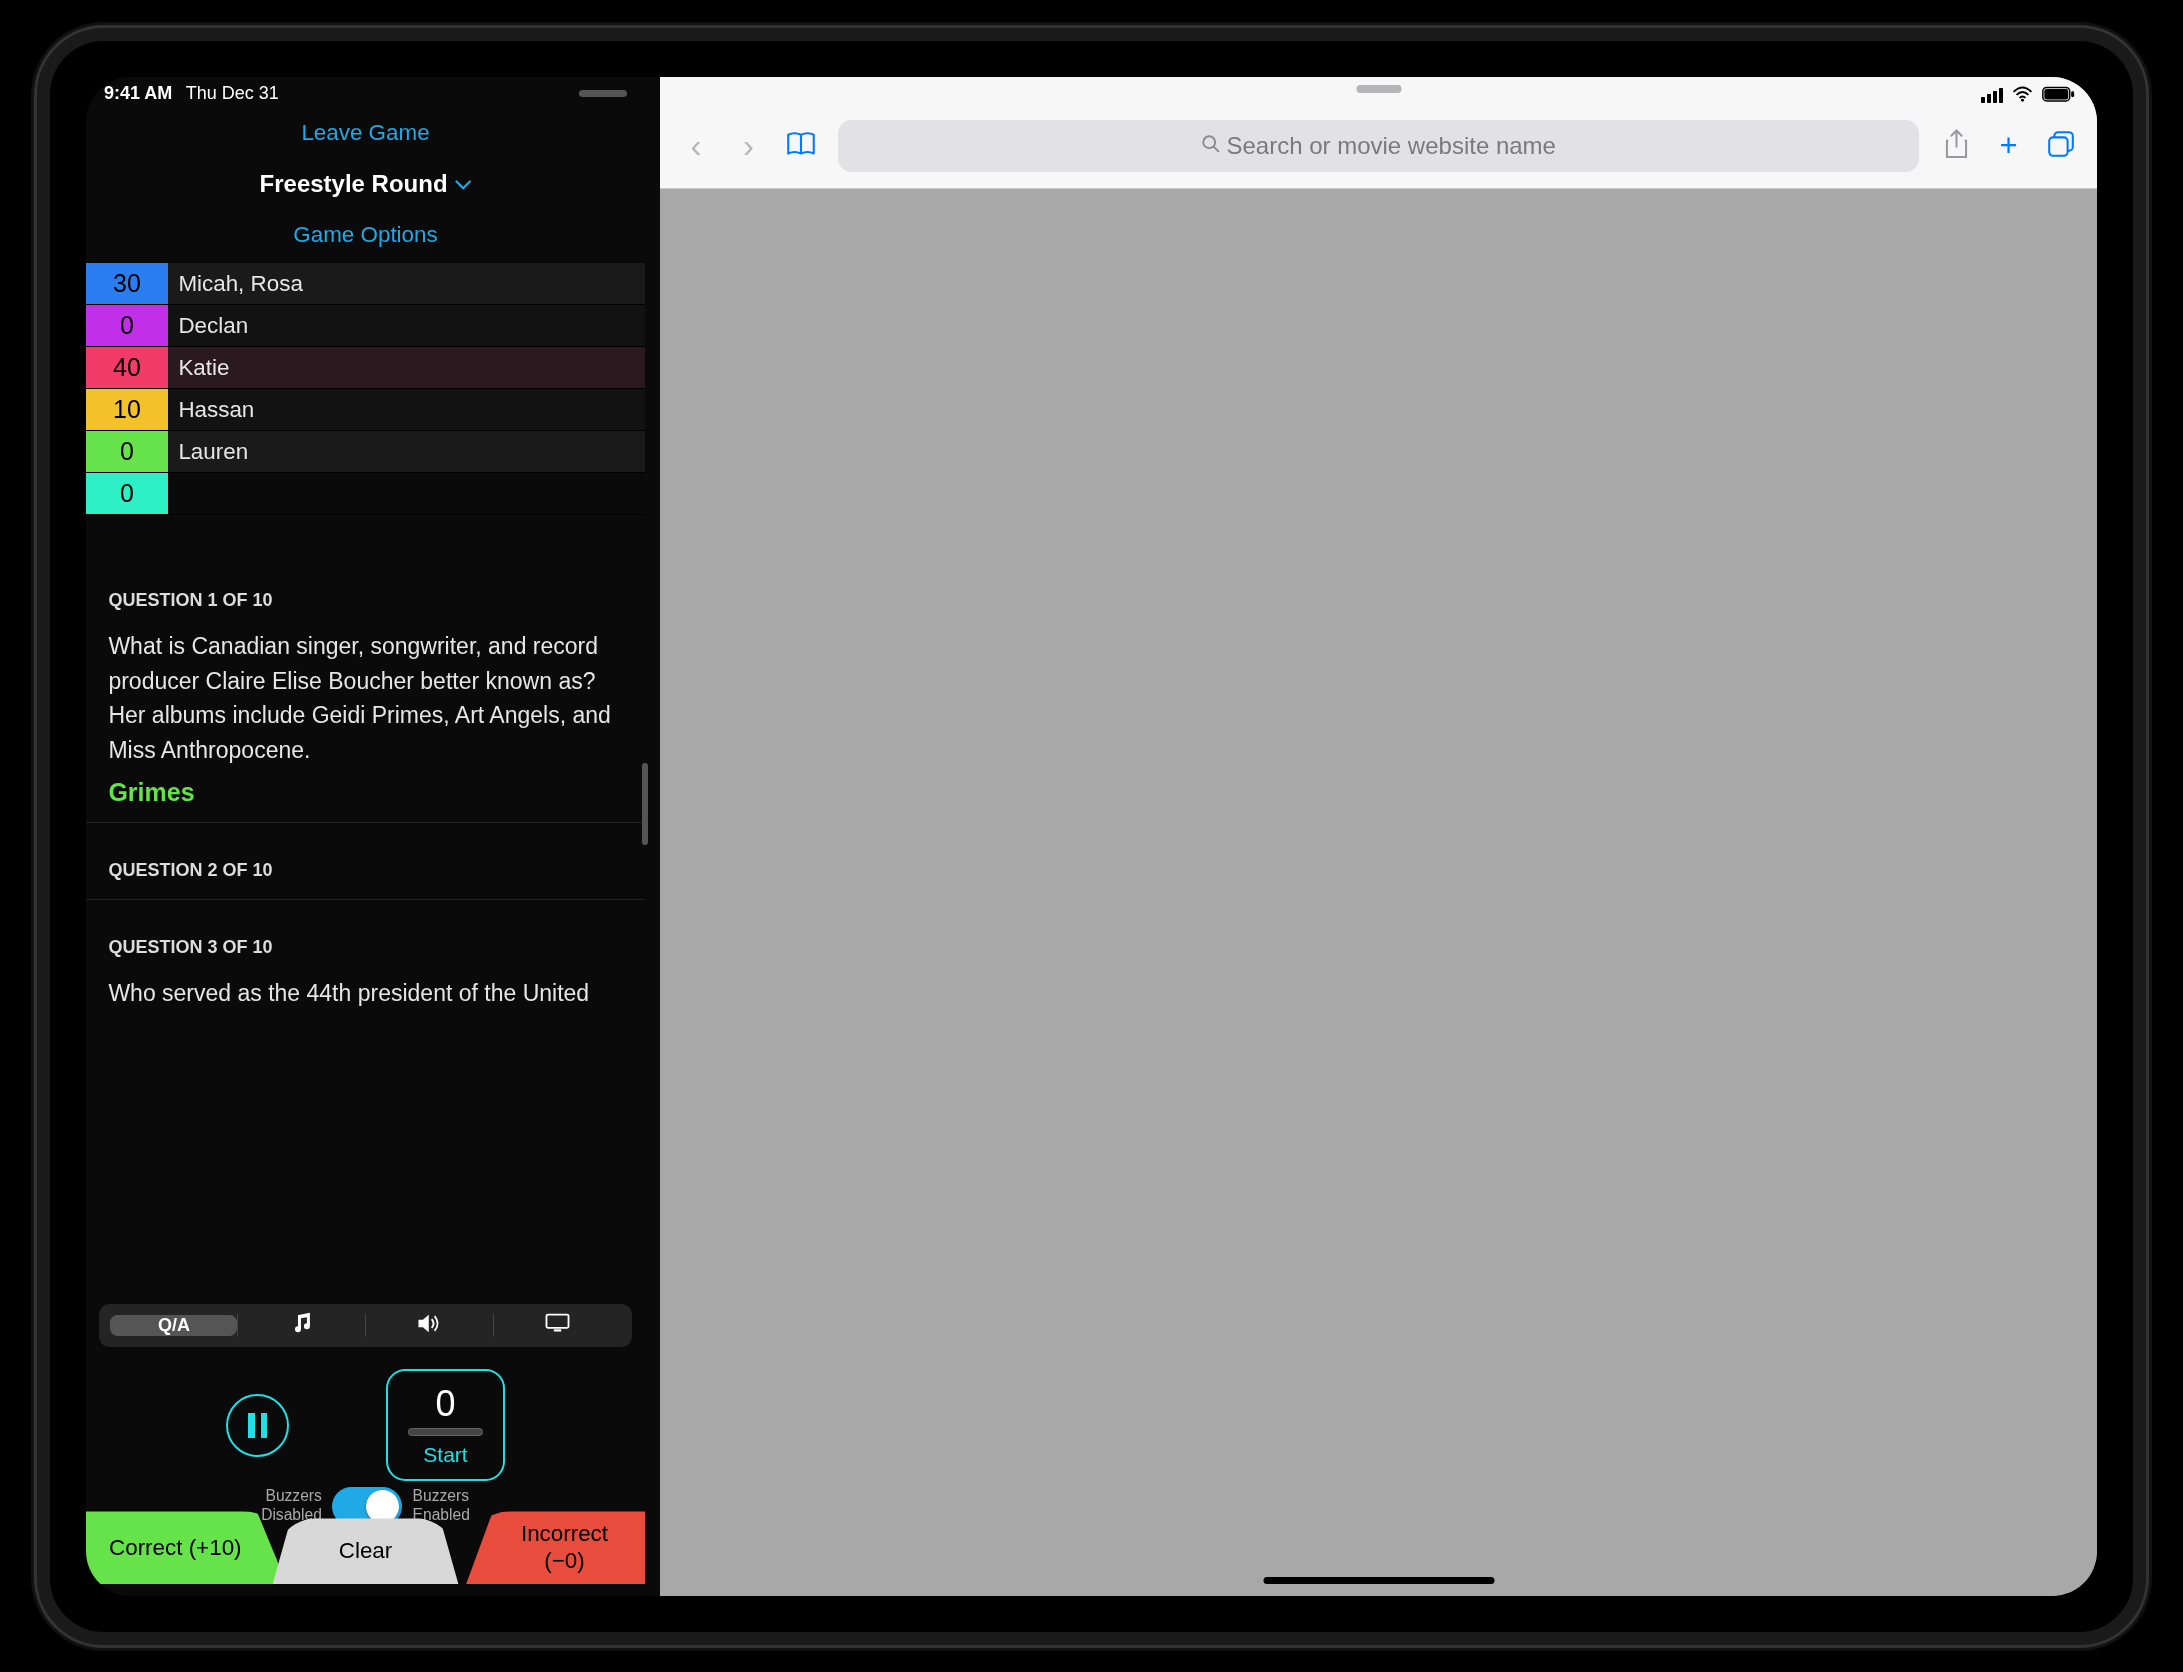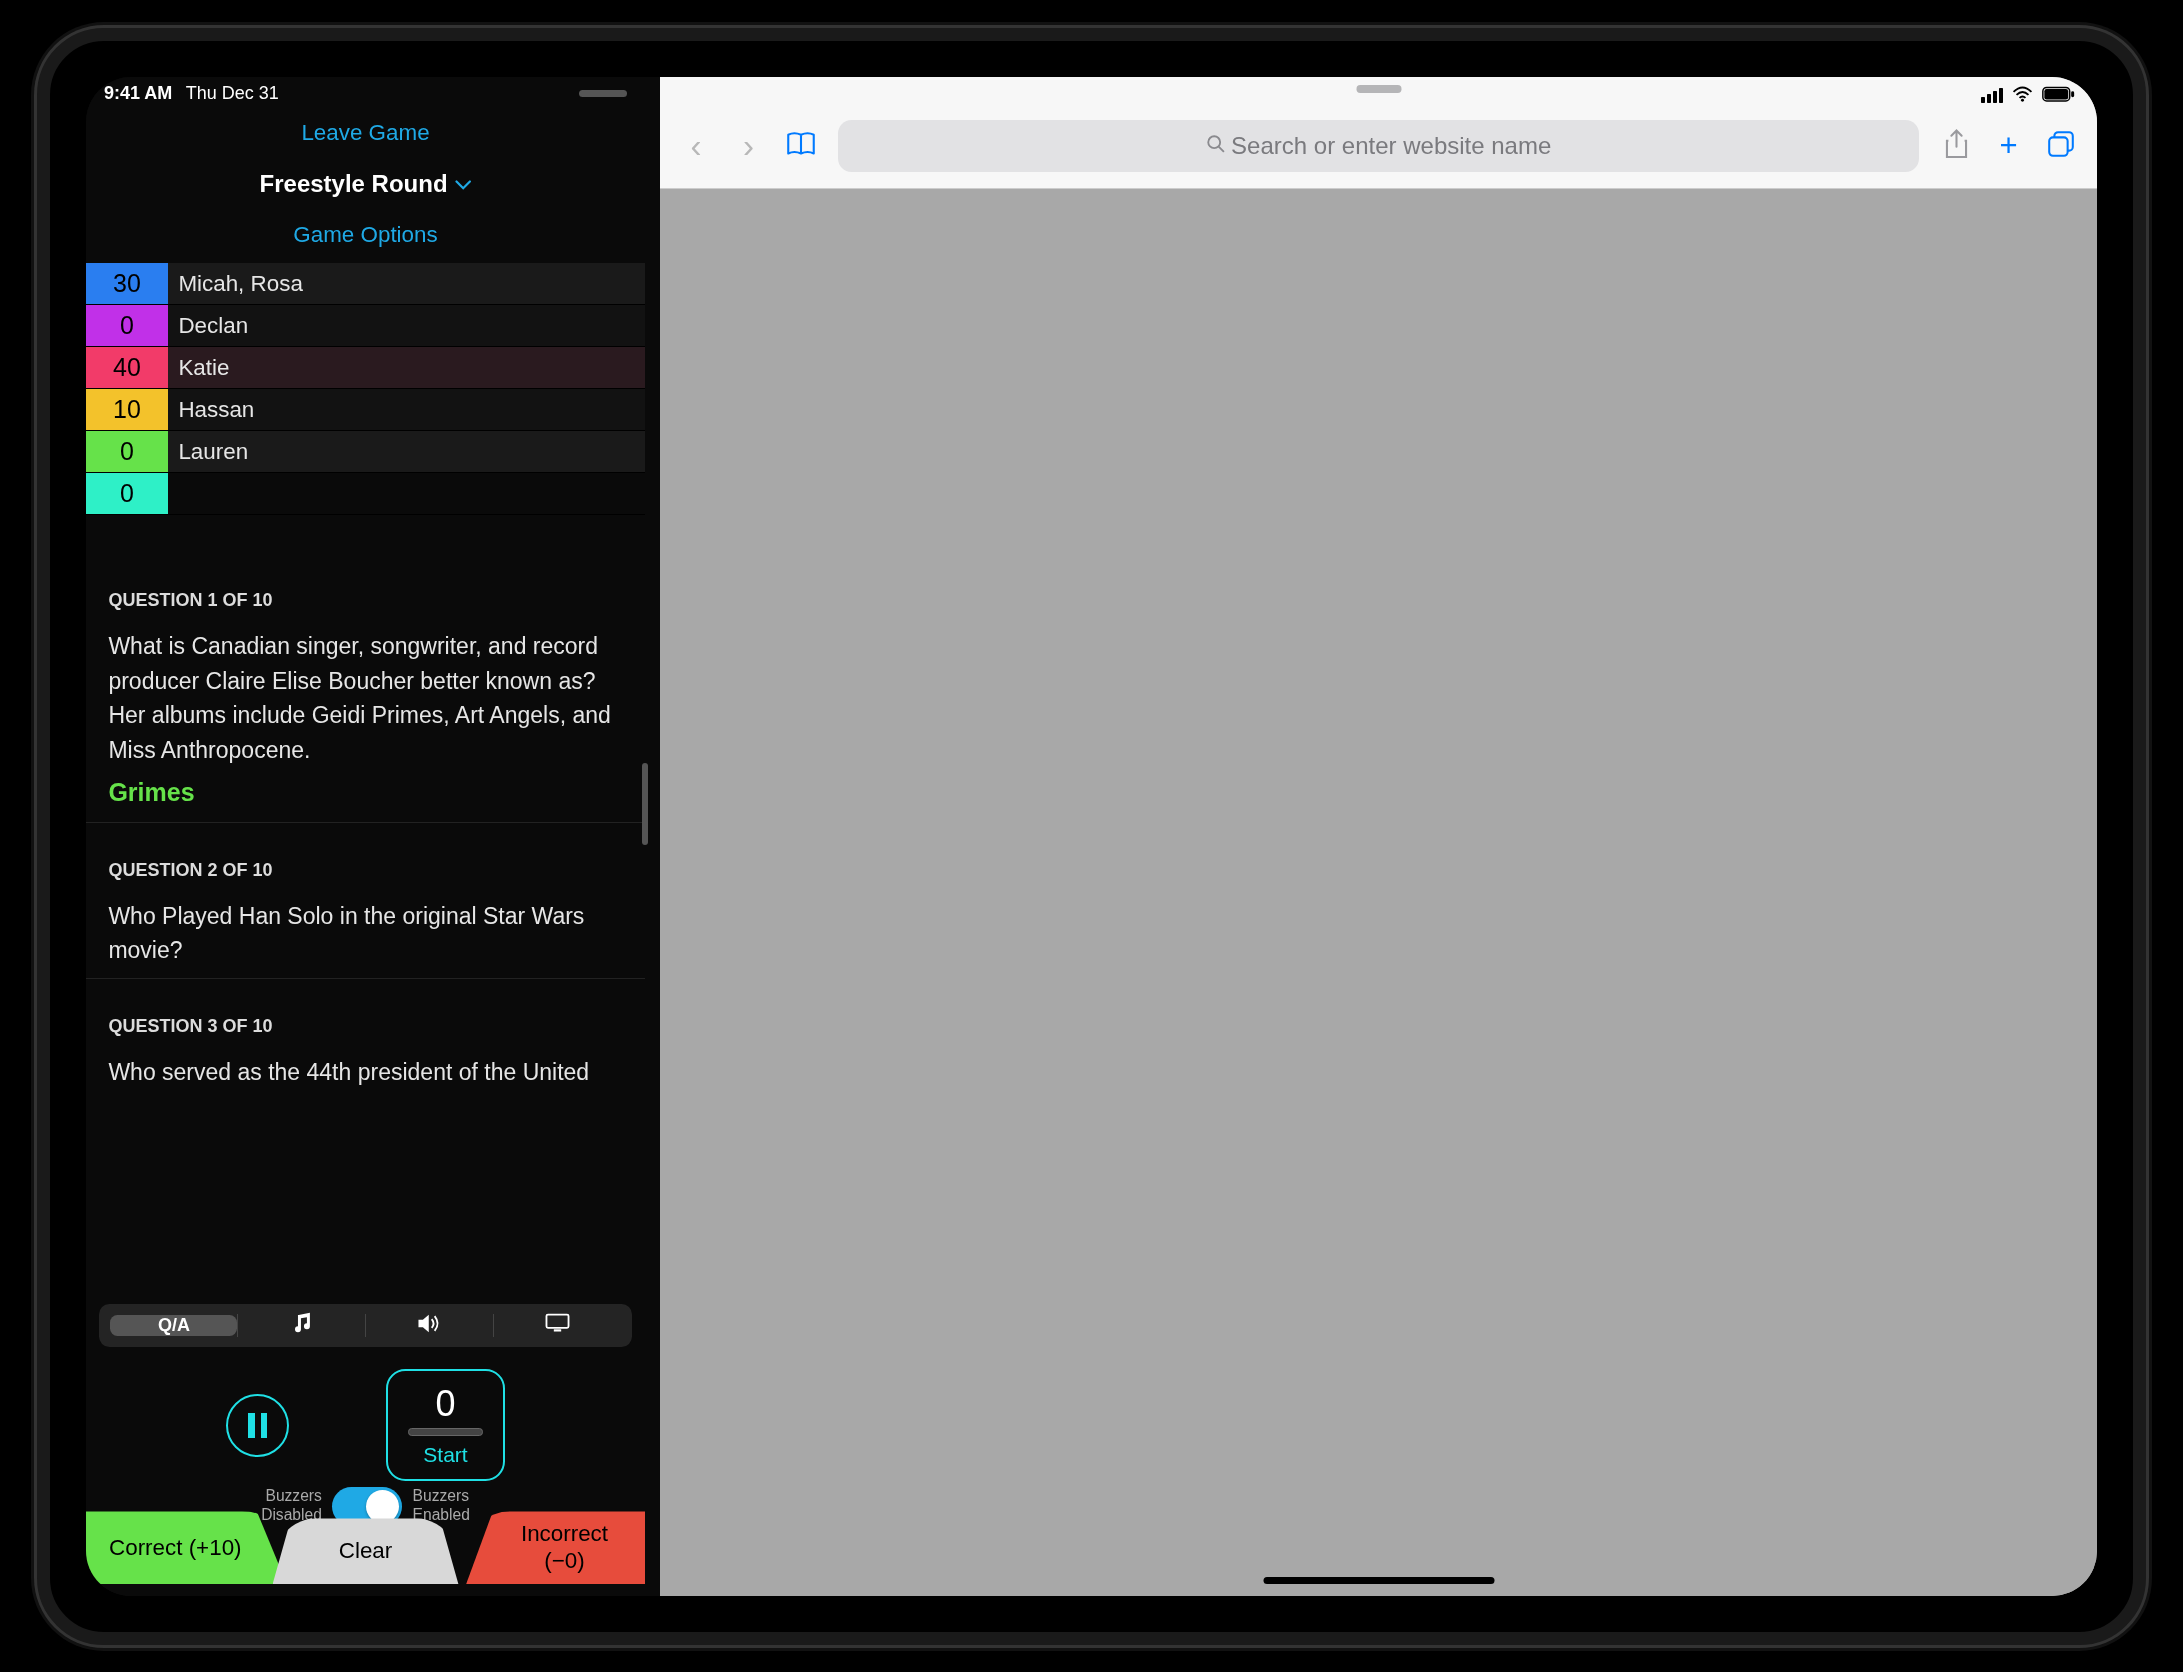--- a/index.html
+++ b/index.html
@@ -387,21 +387,20 @@
           </div>
         </div>
 
       <div class="questions-area">
         <div class="q-header first">QUESTION 1 OF 10</div>
         <div class="q-text">What is Canadian singer, songwriter, and record producer Claire Elise Boucher better known as? Her albums include Geidi Primes, Art Angels, and Miss Anthropocene.</div>
         <div class="answer">Grimes</div>
 
         <div class="q-sep"></div>
         <div class="q-header">QUESTION 2 OF 10</div>
-        <div class="q-text">Who Played Han Solo in the original Star Wars movie?</div>
 
         <div class="q-sep"></div>
         <div class="q-header">QUESTION 3 OF 10</div>
         <div class="q-text">Who served as the 44th president of the United</div>
       </div>
 
       <div class="controls">
         <div class="seg-row">
           <div class="seg active">
               <span>Q/A</span>
@@ -511,21 +510,21 @@
                 </svg>
             </span>
           </div>
           <div class="sf-url">
             <span>
               <svg width="19.4" height="19.4" viewBox="0 0 26 26">
                   <circle cx="11" cy="11" r="8" stroke="#8a8a8e" stroke-width="2.5" fill="none"></circle>
                   <line x1="17" y1="17" x2="24" y2="24" stroke="#8a8a8e" stroke-width="2.5"></line>
                 </svg>
             </span>
-            <span>Search or enter website name</span>
+            <span>Search or movie website name</span>
           </div>
           <div class="sf-btn">
             <span class="sf-gray-icon">
               <svg width="25" height="31" viewBox="0 0 34 42">
                   <path d="M17 2 V24 M10 9 L17 2 L24 9" stroke="#9a9a9e" stroke-width="2.8" fill="none" stroke-linecap="round"></path>
                   <path d="M6 16 H4 V38 H30 V16 H28" stroke="#9a9a9e" stroke-width="2.8" fill="none"></path>
                 </svg>
             </span>
           </div>
           <div class="sf-btn">

